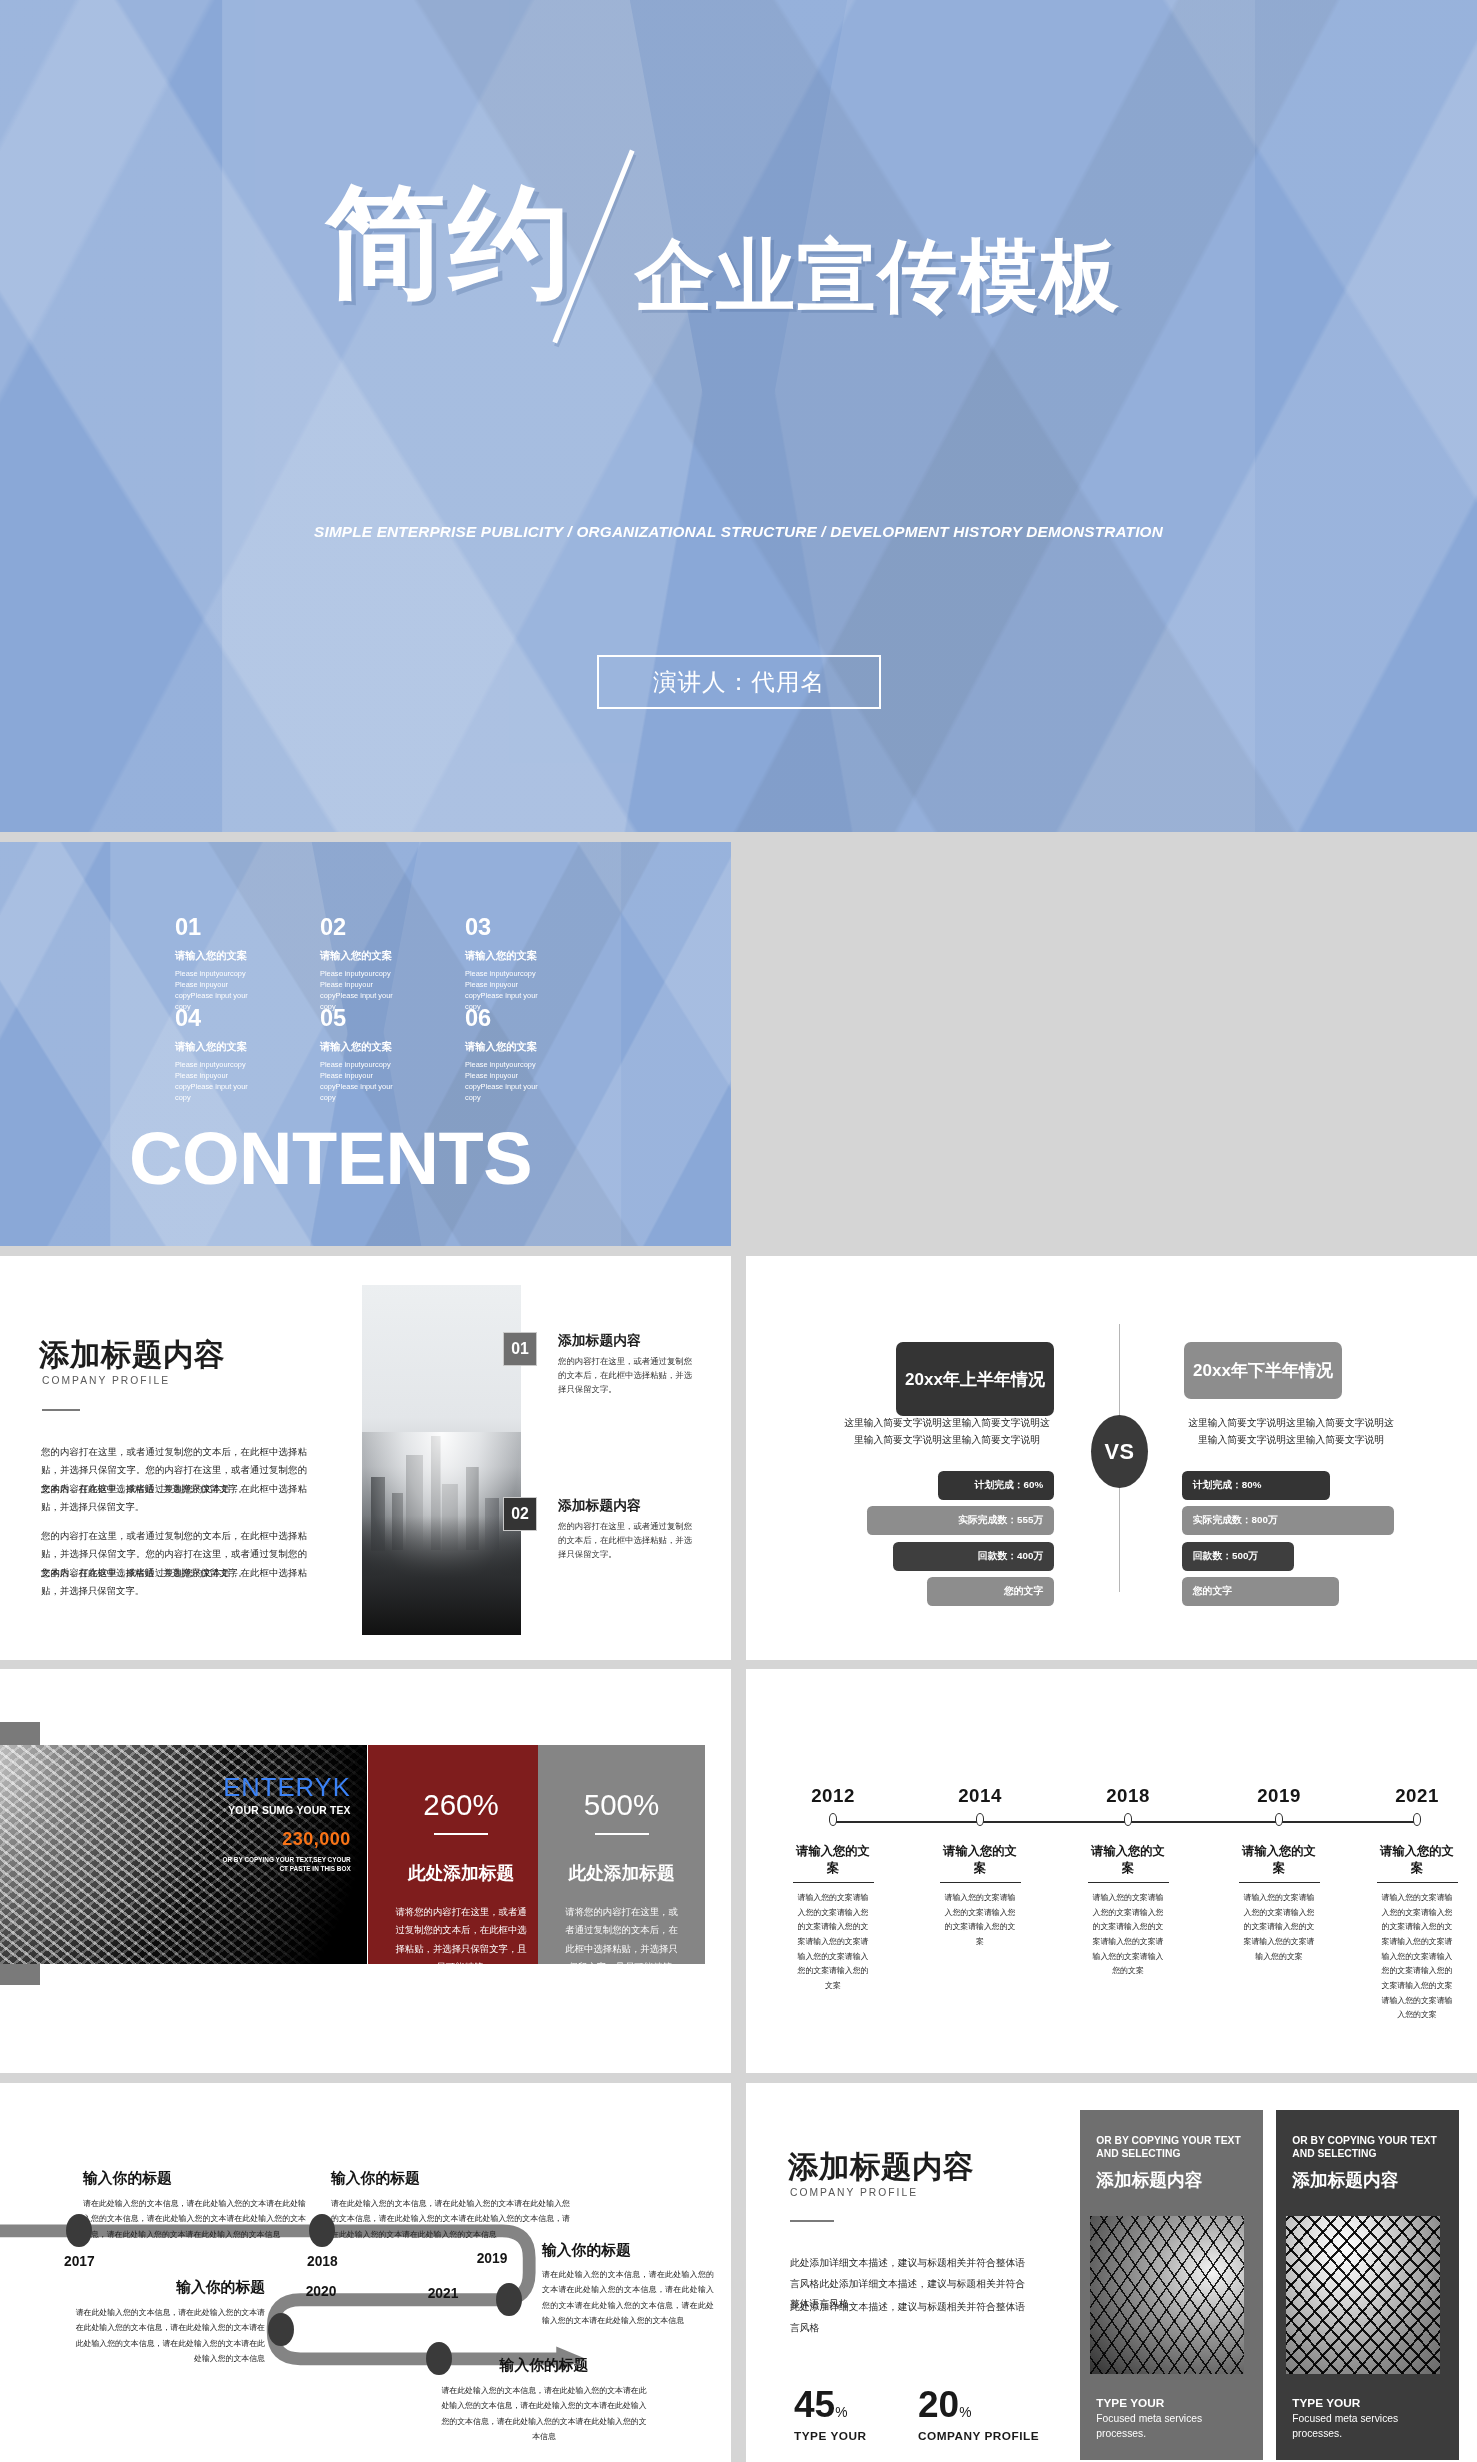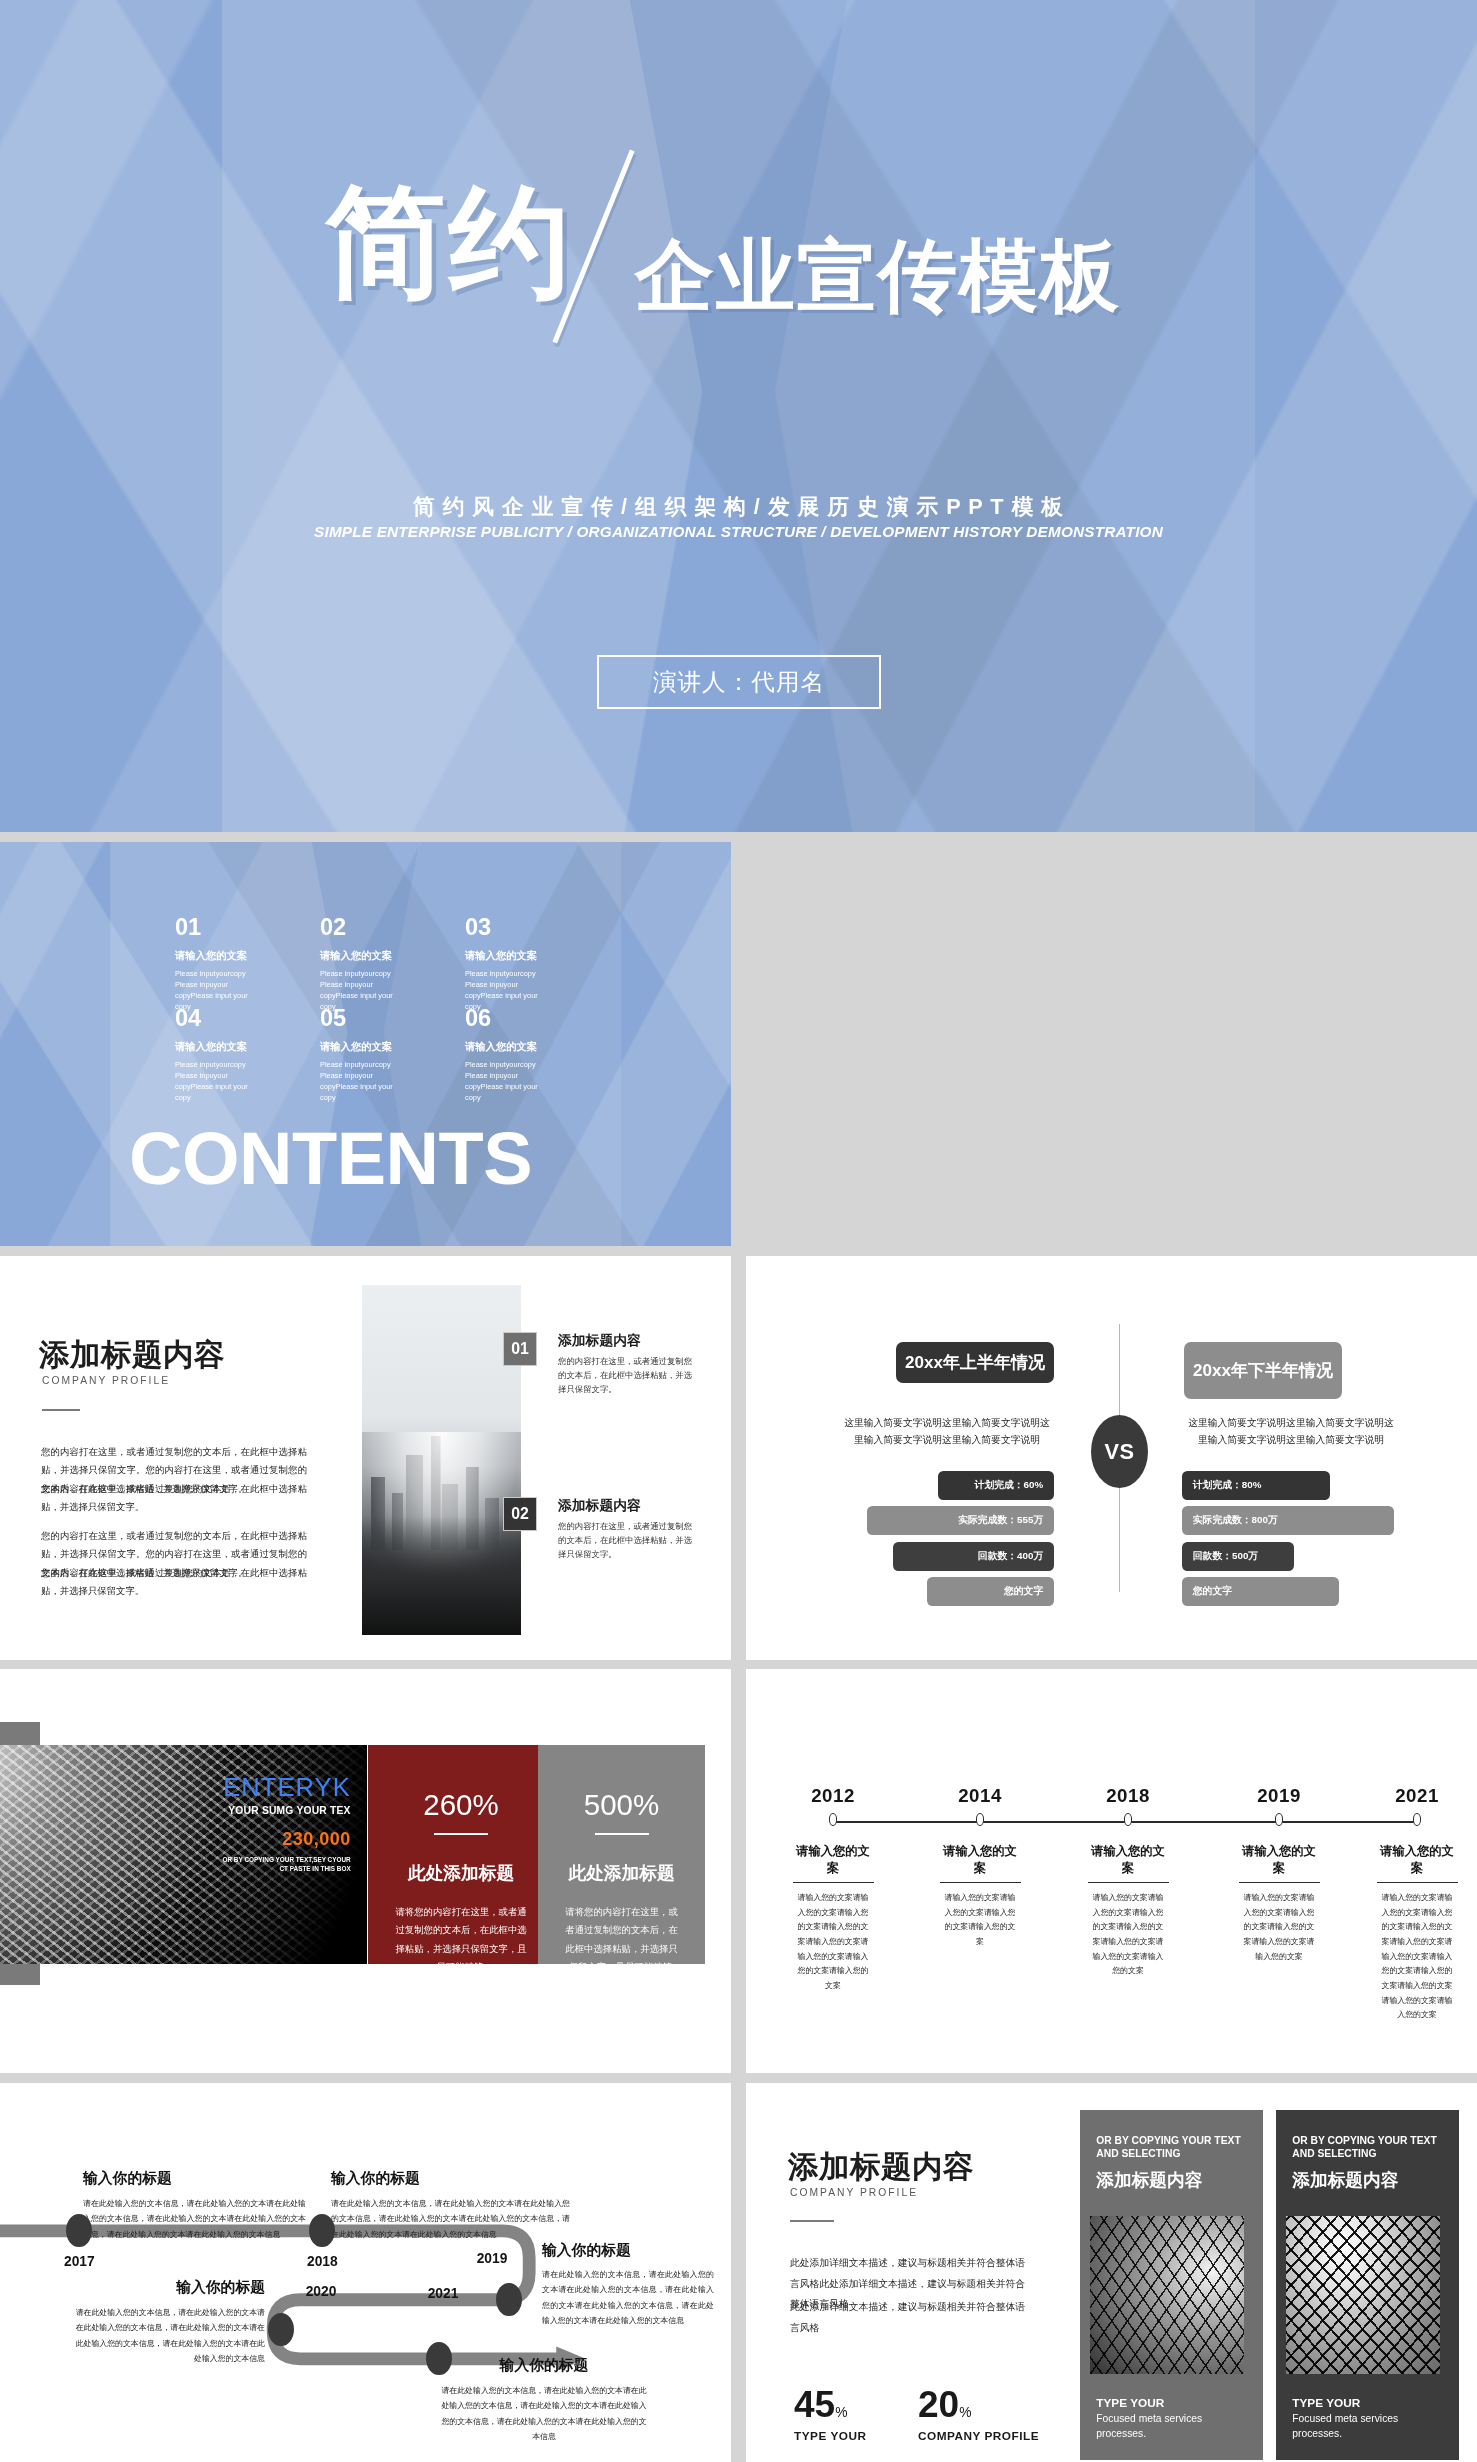--- a/index.html
+++ b/index.html
@@ -117,22 +117,20 @@
 
     <div style="position:absolute;left:325px;top:182px;width:886px;height:163px;">
       <span style="position:absolute;left:0;top:0;font-size:121px;line-height:121px;font-weight:bold;color:#fff;
                    letter-spacing:3px;text-shadow:4.4px 4.4px 0 rgba(70,100,150,.28);">简约</span>
       <span style="position:absolute;left:266px;top:-39px;width:4.9px;height:207px;background:#fff;
                    transform:rotate(22deg);box-shadow:3px 3px 0 rgba(70,100,150,.22);"></span>
       <span style="position:absolute;left:310px;top:54px;font-size:79px;line-height:79px;font-weight:bold;color:#fff;
                    letter-spacing:2px;text-shadow:3.4px 3.4px 0 rgba(70,100,150,.26);">企业宣传模板</span>
     </div>
 
-    <div style="position:absolute;left:0;right:0;top:492px;text-align:center;color:#fff;
-                font-size:21.7px;font-weight:bold;letter-spacing:1px;">简 约 风 企 业 宣 传 / 组 织 架 构 / 发 展 历 史 演 示 P P T 模 板</div>
     <div style="position:absolute;left:0;right:0;top:523px;text-align:center;color:#fff;
                 font-size:15.3px;font-weight:bold;font-style:italic;letter-spacing:0.2px;">SIMPLE ENTERPRISE PUBLICITY / ORGANIZATIONAL STRUCTURE / DEVELOPMENT HISTORY DEMONSTRATION</div>
 
     <div style="position:absolute;left:597px;top:655px;width:284px;height:54px;border:2.5px solid #fff;
                 display:flex;align-items:center;justify-content:center;">
       <span style="color:#fff;font-size:23.6px;letter-spacing:1px;">演讲人：代用名</span>
     </div>
   </div>
 
   <div class="slide" style="left:0;top:842px;width:731px;height:404px;">
@@ -216,21 +214,21 @@
 
   <div class="slide" style="left:746px;top:1256px;width:731px;height:404px;">
 
     <div style="position:absolute;left:373px;top:68px;width:1px;height:268px;background:#b6b6b6;"></div>
 
     <div style="position:absolute;left:345px;top:159px;width:57px;height:73px;background:#3a3a3a;border-radius:50%;
                 display:flex;align-items:center;justify-content:center;">
       <span style="color:#fff;font-size:21.7px;font-weight:bold;letter-spacing:0.5px;">VS</span>
     </div>
 
-    <div style="position:absolute;left:150px;top:86px;width:158px;height:41px;background:#343434;border-radius:6.9px;
+    <div style="position:absolute;left:150px;top:86px;width:158px;height:74px;background:#343434;border-radius:6.9px;
                 display:flex;align-items:center;justify-content:center;">
       <span style="color:#fff;font-size:17px;font-weight:bold;">20xx年上半年情况</span>
     </div>
     <div style="position:absolute;left:94px;top:158px;width:214px;font-size:9.8px;line-height:1.75;color:#222;text-align:center;">这里输入简要文字说明这里输入简要文字说明这里输入简要文字说明这里输入简要文字说明</div>
 
     <div style="position:absolute;left:121px;top:215px;width:187px;">
       <div style="margin-bottom:6.9px;height:28.6px;width:62%;margin-left:38%;background:#343434;border-radius:5.4px;display:flex;align-items:center;justify-content:flex-end;padding-right:10.8px;">
         <span style="color:#fff;font-size:9.8px;font-weight:bold;">计划完成：60%</span>
       </div>
       <div style="margin-bottom:6.9px;height:28.6px;width:100%;background:#8d8d8d;border-radius:5.4px;display:flex;align-items:center;justify-content:flex-end;padding-right:10.8px;">

